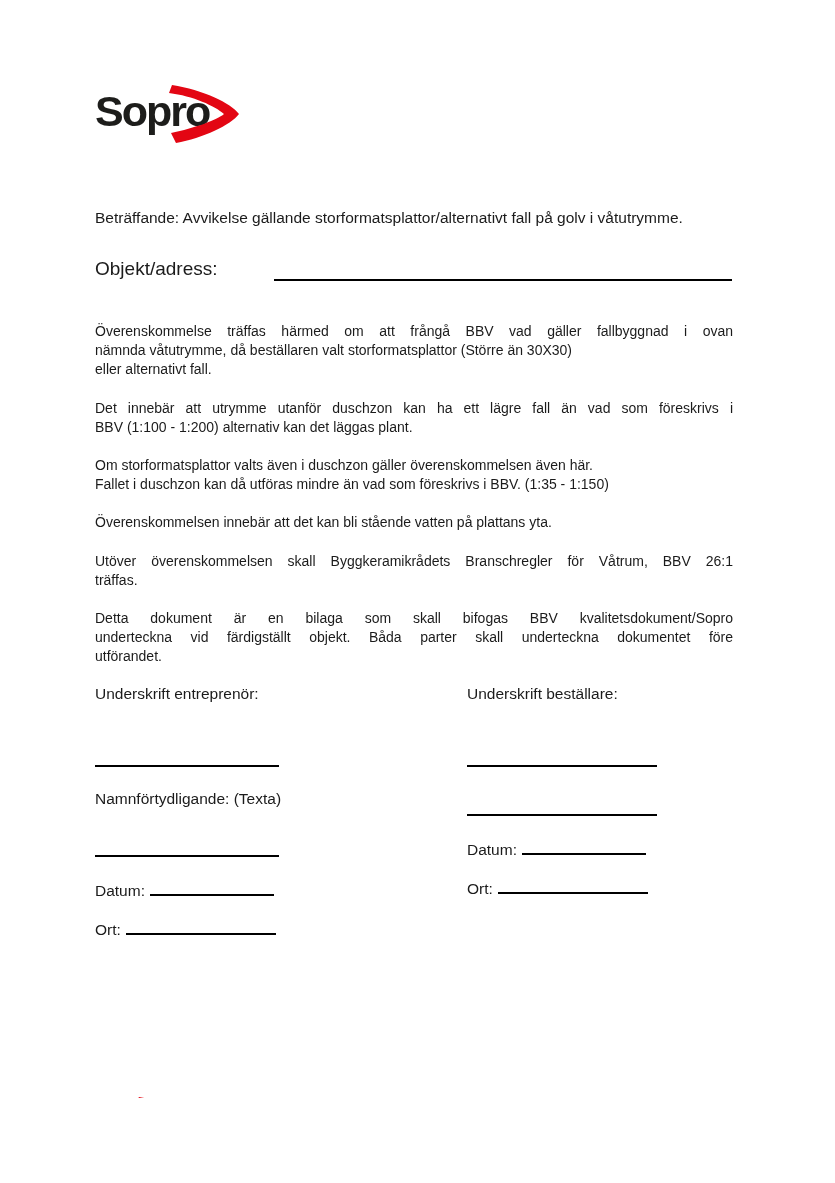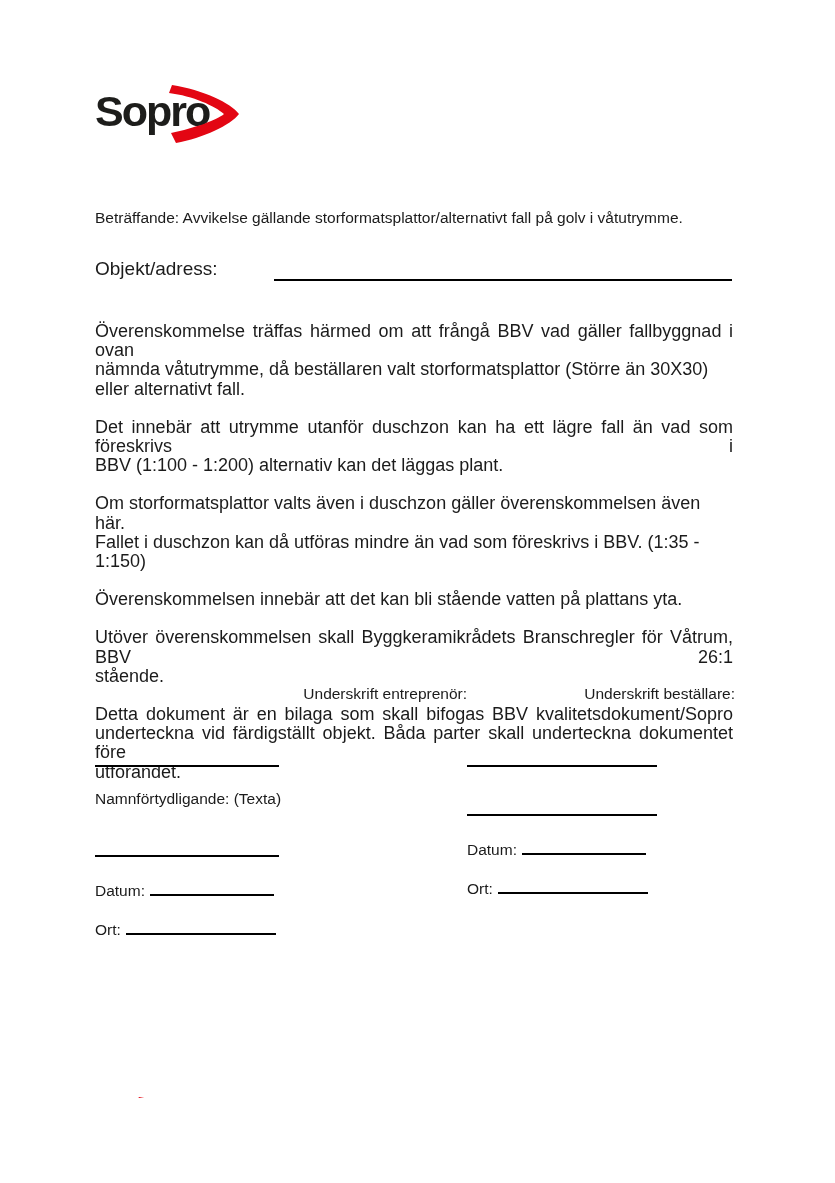--- a/index.html
+++ b/index.html
@@ -35,32 +35,32 @@
     position:absolute; left:95px; top:256px; width:637px;
     display:flex; align-items:flex-end;
     font-size:19px; line-height:24px;gap:48px;
   }
   .object-row .fill-line {
     flex:1; margin-left:8px; height:23px;
     border-bottom:2px solid #000;
   }
 
   
-  .body-text { position:absolute; left:95px; top:322px; width:638px; font-size:18px; line-height:19.2px; }
+  .body-text { position:absolute; left:95px; top:322px; width:638px; font-size:14px; line-height:19.2px; }
   .para { margin:0 0 19px 0; }
   .line { display:block; }
   .line.stretch { text-align:justify; text-align-last:justify; }
 
   
   .signatures {
     position:absolute; left:95px; top:684px; width:640px;
     display:grid; grid-template-columns:372px 268px;
     font-size:15.5px; line-height:19.2px;
   }
-  .sig-title { height:19px;text-align:right; }
+  .sig-title { height:19px; }
   .sig-line { border-bottom:2px solid #000; height:0; }
   .sig-line.first { margin-top:62px; }
   .name-label { margin-top:22px; }
   .sig-line.second { margin-top:47px; }
   .field-row { margin-top:22px; }
   .field-row.place { margin-top:18px; }
   .field-line { display:inline-block; border-bottom:2px solid #000; height:15px; margin-left:5px; }
   .field-line.date { width:124px; }
   .field-line.place { width:150px; }
   .sig-col-left .sig-line { width:184px; }
@@ -109,21 +109,21 @@
     </p>
     <p class="para">
       <span class="line">Om storformatsplattor valts även i duschzon gäller överenskommelsen även här.</span>
       <span class="line">Fallet i duschzon kan då utföras mindre än vad som föreskrivs i BBV. (1:35 - 1:150)</span>
     </p>
     <p class="para">
       <span class="line">Överenskommelsen innebär att det kan bli stående vatten på plattans yta.</span>
     </p>
     <p class="para">
       <span class="line stretch">Utöver överenskommelsen skall Byggkeramikrådets Branschregler för Våtrum, BBV 26:1</span>
-      <span class="line">stående.</span>
+      <span class="line">träffas.</span>
     </p>
     <p class="para">
       <span class="line stretch">Detta dokument är en bilaga som skall bifogas BBV kvalitetsdokument/Sopro</span>
       <span class="line stretch">underteckna vid färdigställt objekt. Båda parter skall underteckna dokumentet före</span>
       <span class="line">utförandet.</span>
     </p>
   </div>
 
   <div class="signatures">
 

